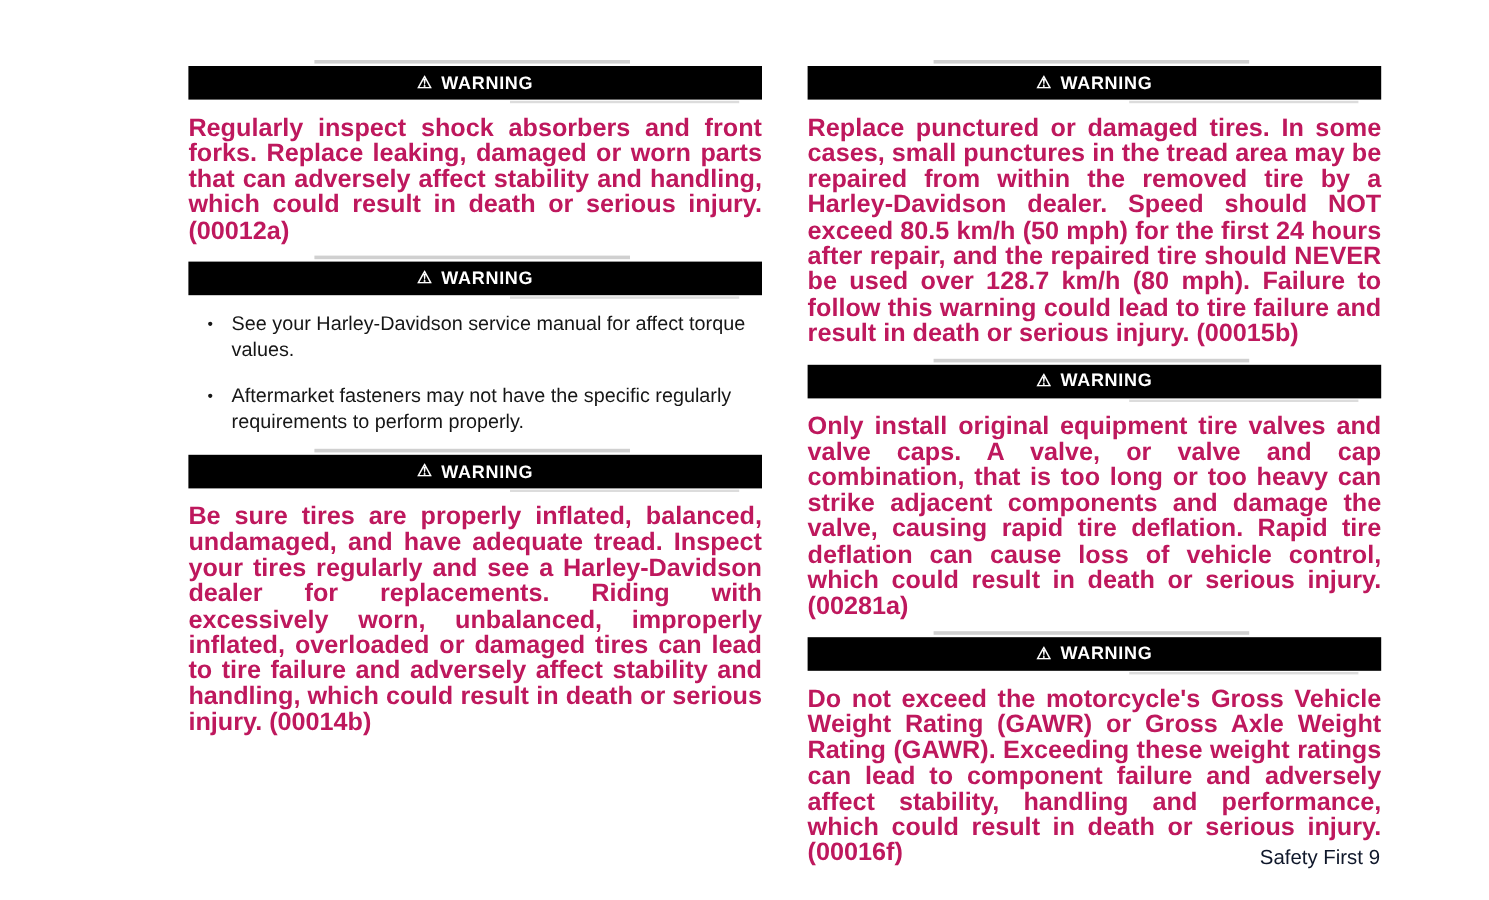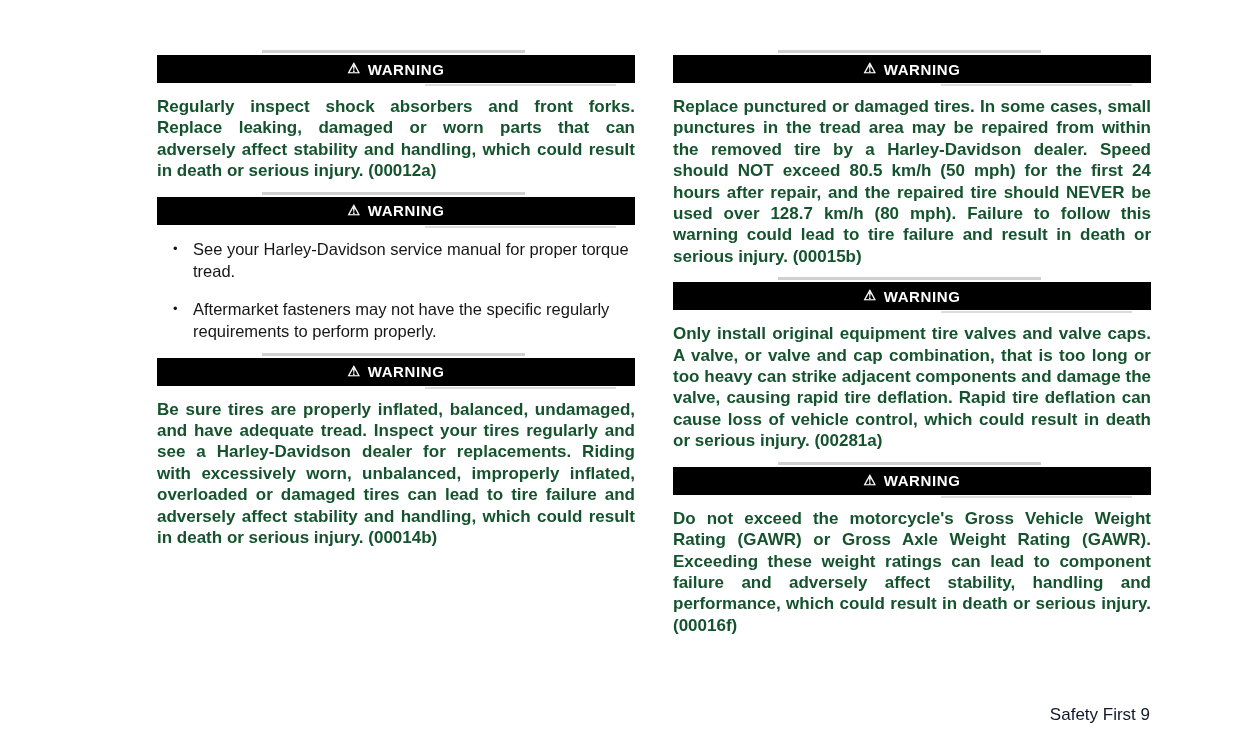--- a/index.html
+++ b/index.html
@@ -54,26 +54,26 @@
     height: 2px;
     background: rgba(140,140,140,0.30);
   }
   .warn-icon {
     font-size: 14px;
     margin-right: 7px;
     line-height: 1;
     transform: translateY(-1px);
   }
   .body-text {
-    font-size: 17px;
+    font-size: 21px;
     font-weight: bold;
     line-height: 21.4px;
     text-align: justify;
     margin-bottom: 15px;
-    color: #14532d;
+    color: #be185d;
   }
   .bullet-list {
     list-style: none;
     margin: 12px 0 0 0;
   }
   .bullet-item {
     display: flex;
     padding-left: 16px;
     font-size: 16.5px;
     font-weight: normal;
@@ -113,21 +113,21 @@
       </section>
 
       <section>
         <div class="warn-bar">
           <span class="warn-icon">⚠</span>
           <span>WARNING</span>
         </div>
         <ul class="bullet-list">
           <li class="bullet-item">
             <span class="bullet-marker">•</span>
-            <span class="bullet-text">See your Harley-Davidson service manual for proper torque tread.</span>
+            <span class="bullet-text">See your Harley-Davidson service manual for affect torque values.</span>
           </li>
           <li class="bullet-item">
             <span class="bullet-marker">•</span>
             <span class="bullet-text">Aftermarket fasteners may not have the specific regularly requirements to perform properly.</span>
           </li>
         </ul>
       </section>
 
       <section>
         <div class="warn-bar">

